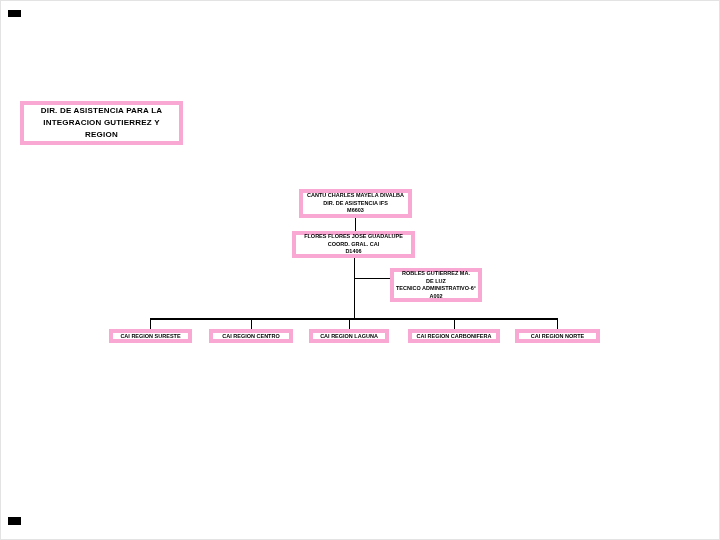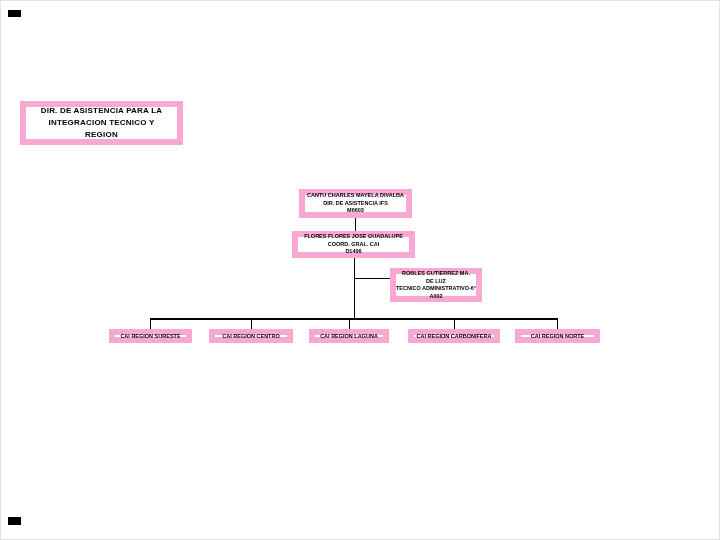--- a/index.html
+++ b/index.html
@@ -15,21 +15,21 @@
     pointer-events:none;
   }
   .corner-mark{
     position:absolute;background:#000000;
   }
   .mark-top{left:8px;top:10px;width:13px;height:7px;}
   .mark-bottom{left:8px;top:517px;width:13px;height:8px;}
 
   .org-box{
     position:absolute;
-    border:6px solid #f9a8d4;
+    border:4px solid #f9a8d4;
     background:#ffffff;
     box-sizing:border-box;
     display:flex;flex-direction:column;
     align-items:center;justify-content:center;
     text-align:center;
     color:#000000;
     font-weight:bold;
   }
   .org-box .ln{display:block;white-space:nowrap;}
 
@@ -74,21 +74,21 @@
 </head>
 <body>
 
 <div class="frame"></div>
 
 <div class="corner-mark mark-top"></div>
 <div class="corner-mark mark-bottom"></div>
 
 <div class="org-box box-title">
   <span class="ln">DIR. DE ASISTENCIA PARA LA</span>
-  <span class="ln">INTEGRACION TECNICO Y</span>
+  <span class="ln">INTEGRACION GUTIERREZ Y</span>
   <span class="ln">REGION</span>
 </div>
 
 <div class="org-box box-director">
   <span class="ln">CANTU CHARLES MAYELA DIVALBA</span>
   <span class="ln">DIR. DE ASISTENCIA IFS</span>
   <span class="ln">M6603</span>
 </div>
 
 <div class="connector conn-v1"></div>

